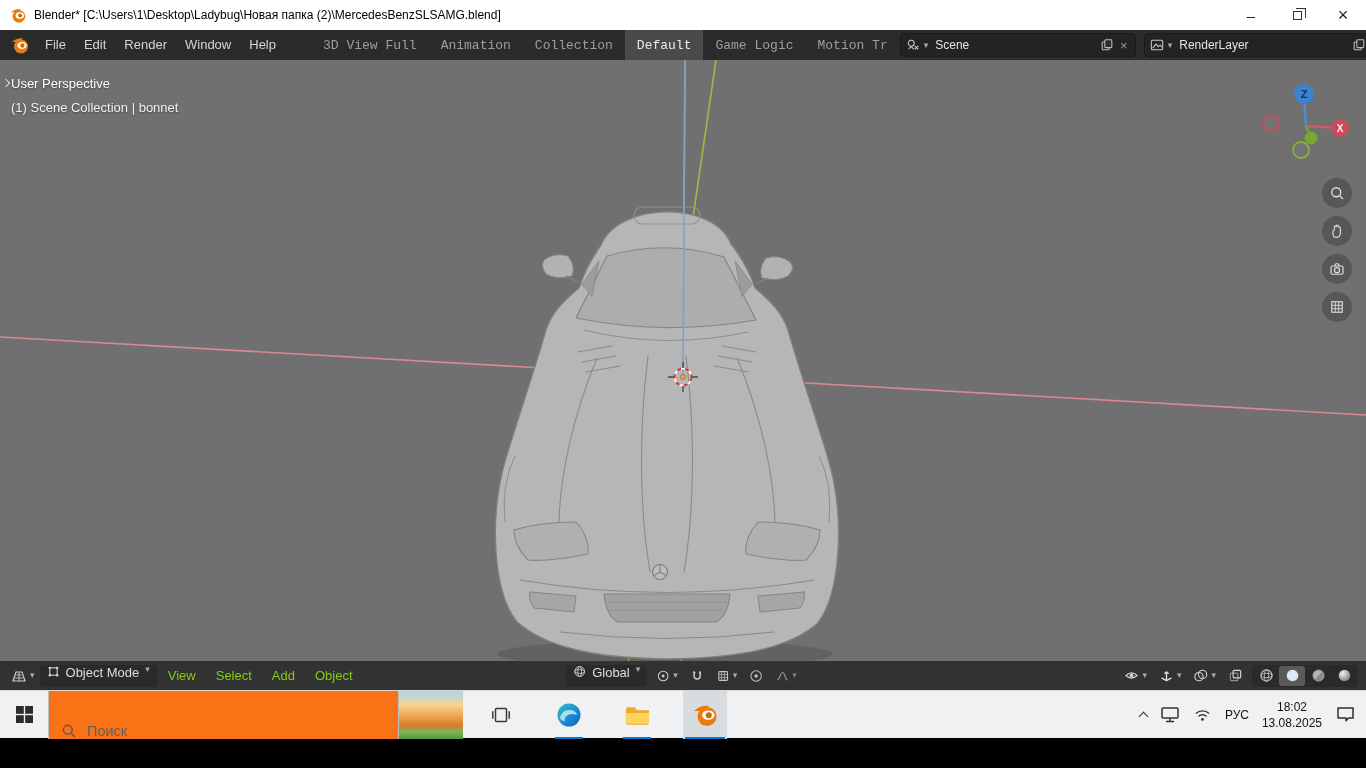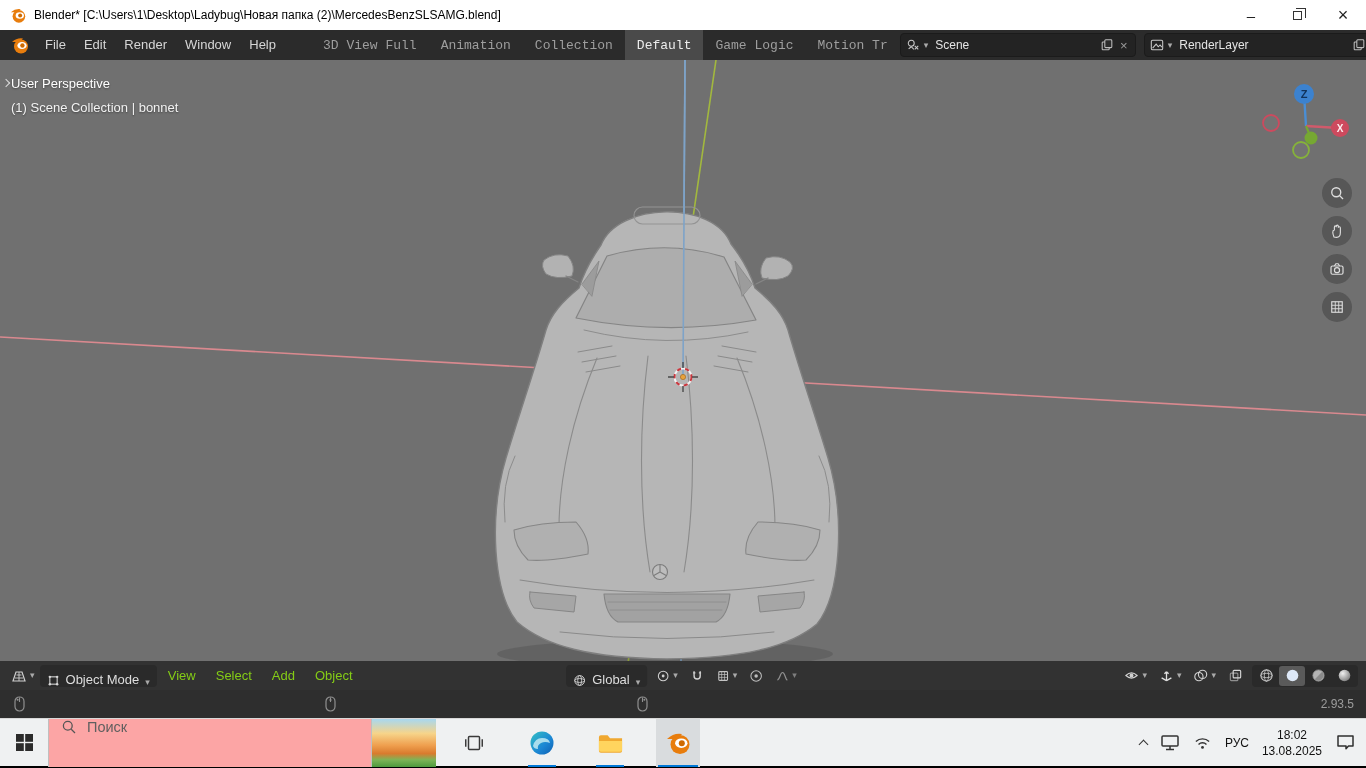--- a/index.html
+++ b/index.html
@@ -37,38 +37,38 @@
   .vp-canvas { position:absolute; left:0; top:0; }
   .vp-overlay-text { position:absolute; left:11px; top:16px; font-size:13px; color:#ffffff; text-shadow:0 1px 2px rgba(0,0,0,.4); }
   .vp-overlay-text2 { position:absolute; left:11px; top:40px; font-size:13px; color:#f2f2f2; text-shadow:0 1px 2px rgba(0,0,0,.4); }
   .expand-chev { position:absolute; left:3px; top:20px; width:6px; height:6px; border-top:1.5px solid #dcdcdc; border-right:1.5px solid #dcdcdc; transform:rotate(45deg); }
   .nav-gizmo { position:absolute; right:16px; top:20px; width:88px; height:88px; }
   .nav-btn { position:absolute; right:14px; width:30px; height:30px; border-radius:50%; background:rgba(82,82,82,0.85); display:flex; align-items:center; justify-content:center; }
 
   
   .vp-header { height:29px; background:#323232; display:flex; align-items:center; padding:0 8px; position:relative; flex:none; color:#dedede; font-size:13px; }
   .vph-group { display:flex; align-items:center; gap:2px; }
-  .btn-dark { background:#2a2a2a; border-radius:4px; height:22px; display:flex; align-items:flex-end; gap:6px; padding:0 7px; }
+  .btn-dark { background:#2a2a2a; border-radius:4px; height:22px; display:flex; align-items:flex-start; gap:6px; padding:0 7px; }
   .vph-menu { padding:0 9px; line-height:29px; color:#84cc16; }
   .vph-center { position:absolute; left:50%; transform:translateX(-50%); display:flex; align-items:center; gap:6px; }
   .vph-right { margin-left:auto; display:flex; align-items:center; gap:6px; }
   .icon-btn { display:flex; align-items:center; gap:3px; padding:2px 3px; border-radius:3px; }
   .shade-group { display:flex; align-items:center; background:#2a2a2a; border-radius:4px; padding:1px; }
   .shade-btn { width:26px; height:20px; display:flex; align-items:center; justify-content:center; border-radius:3px; }
   .shade-btn.active { background:#5a5a5a; }
 
   
   .statusbar { height:28px; background:#2e2e2e; position:relative; flex:none; }
   .mouse-hint { position:absolute; top:6px; }
   .sb-version { position:absolute; right:12px; top:7px; font-size:12px; color:#9c9c9c; }
 
   
   .taskbar { height:48px; background:#eff1f2; border-top:1px solid #d8d8d8; display:flex; align-items:center; flex:none; }
   .task-start { width:48px; height:48px; display:flex; align-items:center; justify-content:center; }
-  .task-search { width:324px; height:48px; background:#fca5a5; border:1px solid #bfbfbf; border-top:none; border-bottom:none; display:flex; align-items:flex-start; padding-left:12px; gap:10px; }
+  .task-search { width:351px; height:48px; background:#f97316; border:1px solid #bfbfbf; border-top:none; border-bottom:none; display:flex; align-items:flex-end; padding-left:12px; gap:10px; }
   .task-search input { border:none; outline:none; background:transparent; font-size:14.5px; color:#444; width:230px; font-family:"Liberation Sans",sans-serif; }
   .task-search input::placeholder { color:#5f5f5f; opacity:1; }
   .widget { width:64px; height:48px; background:linear-gradient(180deg,#a8d8f0 0%,#f6d48a 30%,#ef9f4e 55%,#d97b2e 72%,#7db457 85%,#4e9a3e 100%); }
   .tb-apps { display:flex; align-items:center; margin-left:16px; gap:24px; }
   .tb-app { width:44px; height:48px; display:flex; align-items:center; justify-content:center; position:relative; }
   .tb-app.running::after { content:""; position:absolute; bottom:0; left:8px; right:8px; height:2px; background:#0078d7; }
   .tb-app.active { background:#d9dcde; }
   .tb-app.active::after { left:2px; right:2px; }
   .tray { margin-left:auto; display:flex; align-items:center; gap:13px; padding-right:10px; }
   .tray-chev { width:7px; height:7px; border-left:1.6px solid #333; border-top:1.6px solid #333; transform:rotate(45deg); margin-top:3px; }
@@ -372,38 +372,20 @@
                   <stop offset="100%" stop-color="#7c7c7c"></stop>
             </radialGradient>
               </defs>
             <circle cx="8" cy="8" r="6.2" fill="url(#rg)"></circle>
           </svg>
         </div>
       </div>
     </div>
   </div>
 
-  <div class="statusbar">
-    <svg class="mouse-hint" style="left:14px;" width="11" height="16" viewBox="0 0 11 16">
-      <rect x="1" y="1" width="9" height="14" rx="4.4" fill="none" stroke="#909090" stroke-width="1.2"></rect>
-      <line x1="5.5" y1="1.5" x2="5.5" y2="6" stroke="#909090" stroke-width="1.1"></line>
-      <circle cx="3.6" cy="3.8" r="1" fill="#909090"></circle>
-    </svg>
-    <svg class="mouse-hint" style="left:325px;" width="11" height="16" viewBox="0 0 11 16">
-      <rect x="1" y="1" width="9" height="14" rx="4.4" fill="none" stroke="#909090" stroke-width="1.2"></rect>
-      <line x1="5.5" y1="1.5" x2="5.5" y2="6" stroke="#909090" stroke-width="1.1"></line>
-      <circle cx="5.5" cy="4" r="1.1" fill="#909090"></circle>
-    </svg>
-    <svg class="mouse-hint" style="left:637px;" width="11" height="16" viewBox="0 0 11 16">
-      <rect x="1" y="1" width="9" height="14" rx="4.4" fill="none" stroke="#909090" stroke-width="1.2"></rect>
-      <line x1="5.5" y1="1.5" x2="5.5" y2="6" stroke="#909090" stroke-width="1.1"></line>
-      <circle cx="7.4" cy="3.8" r="1" fill="#909090"></circle>
-    </svg>
-    <span class="sb-version">2.93.5</span>
-  </div>
 
   <div class="taskbar">
     <div class="task-start">
       <svg width="17" height="17" viewBox="0 0 17 17">
         <rect x="0" y="0" width="7.8" height="7.8" fill="#2b2b2b"></rect>
         <rect x="9.2" y="0" width="7.8" height="7.8" fill="#2b2b2b"></rect>
         <rect x="0" y="9.2" width="7.8" height="7.8" fill="#2b2b2b"></rect>
         <rect x="9.2" y="9.2" width="7.8" height="7.8" fill="#2b2b2b"></rect>
       </svg>
     </div>

